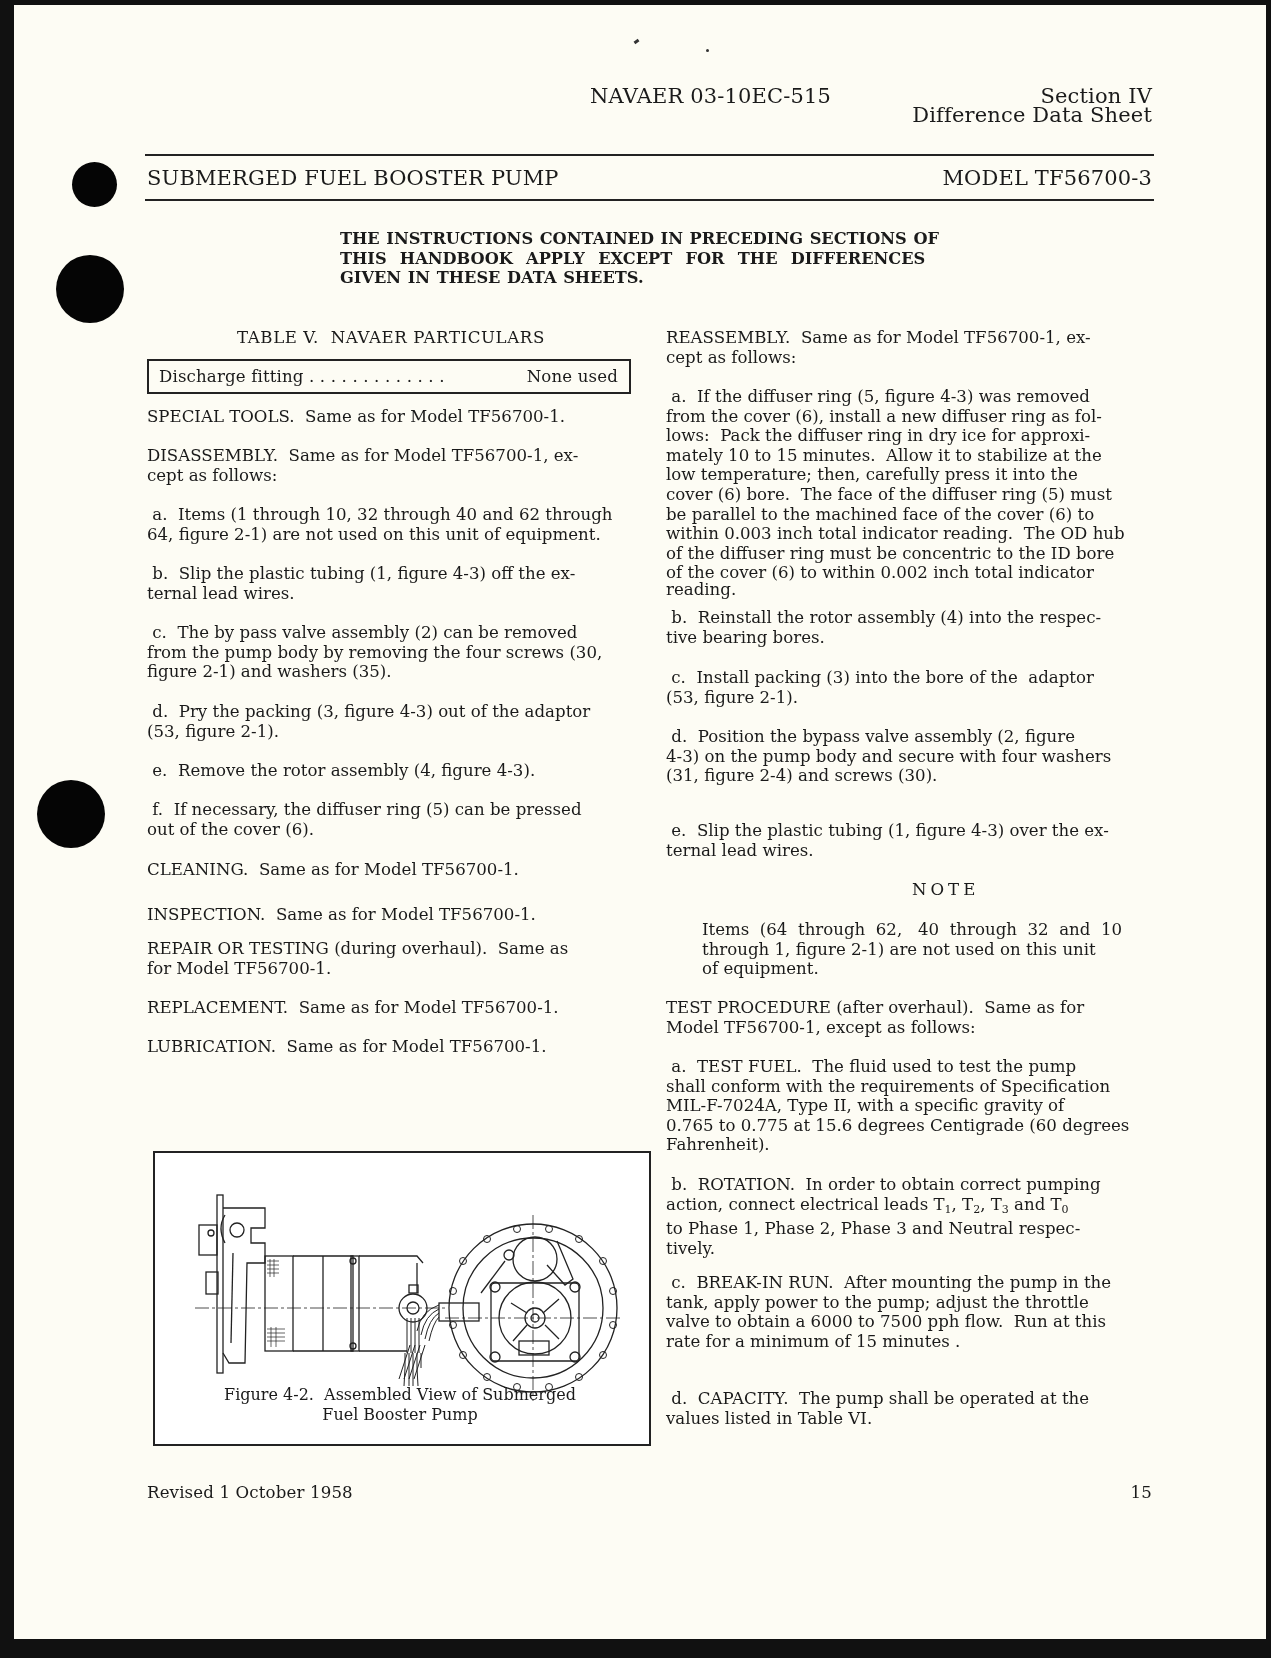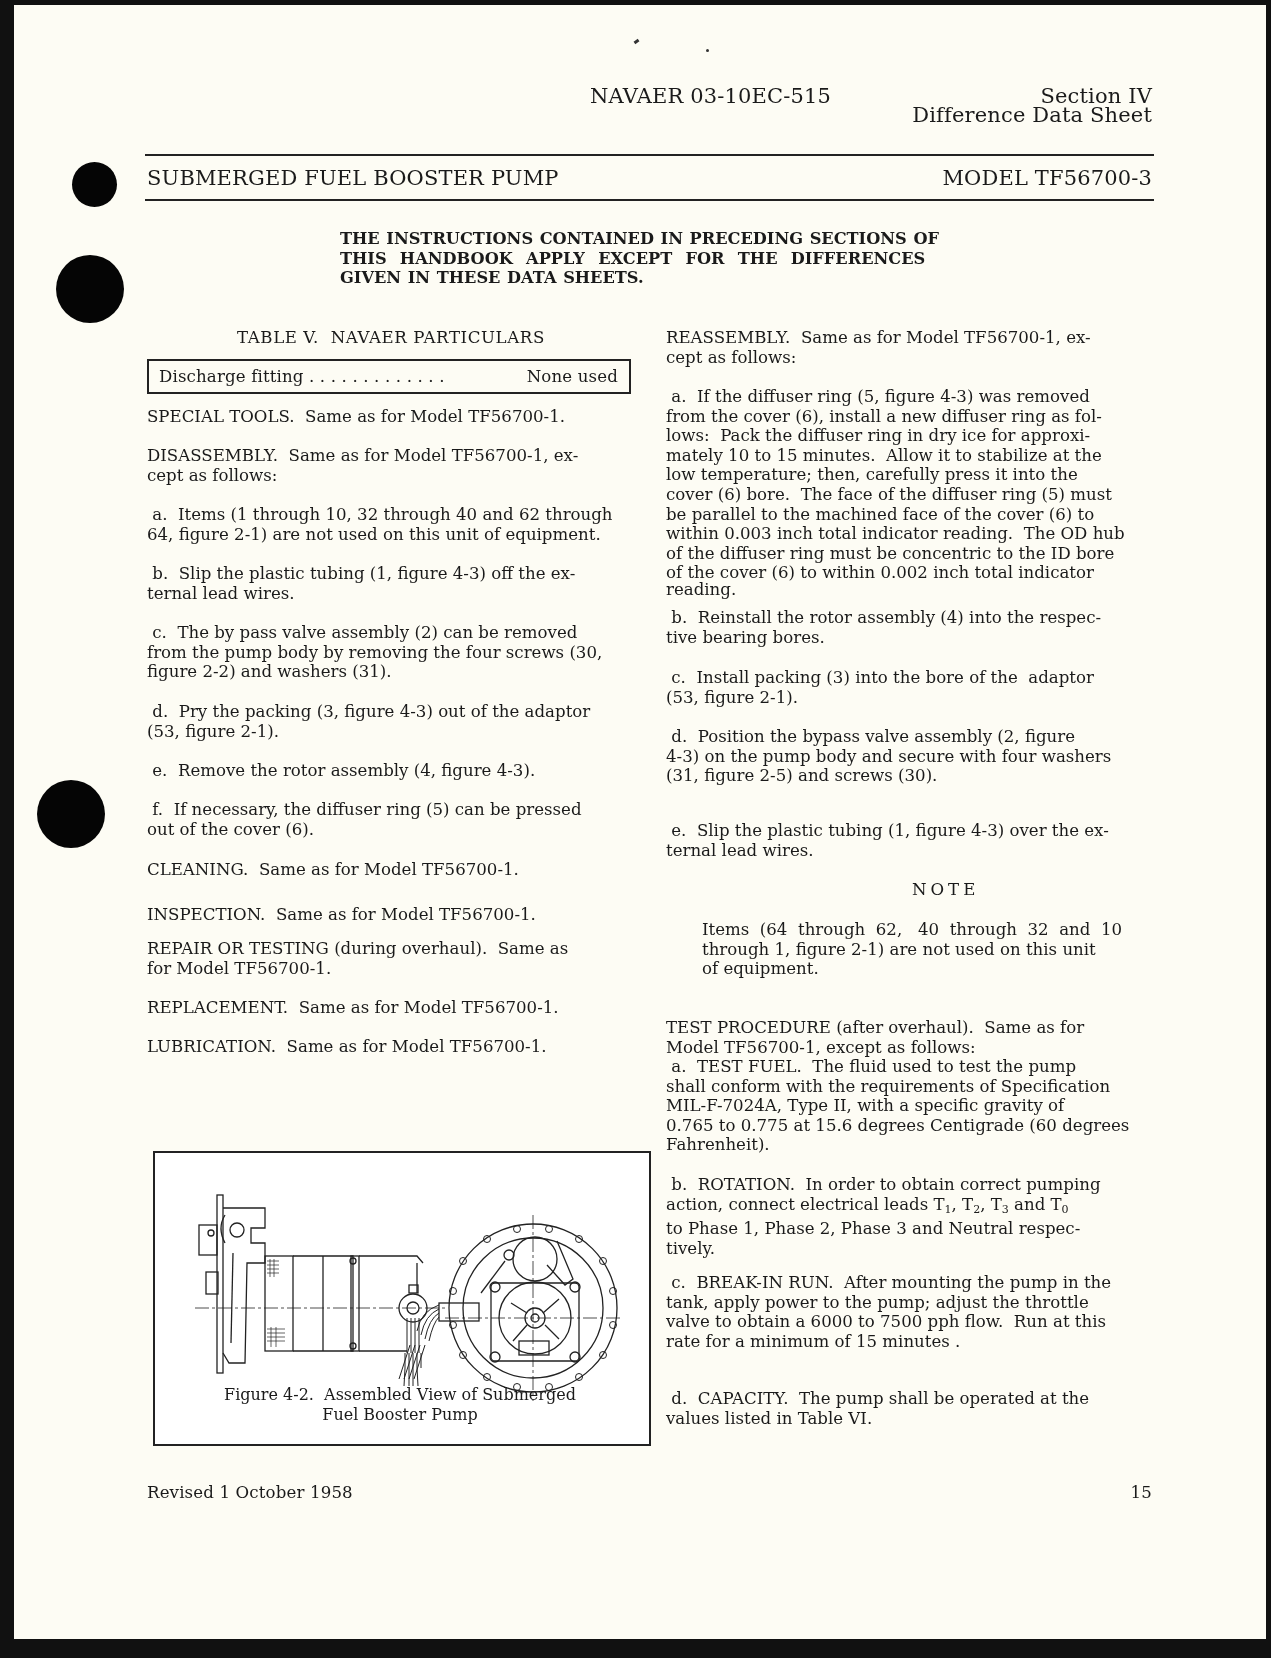--- a/index.html
+++ b/index.html
@@ -70,21 +70,21 @@
     <span class="ln" style="white-space:pre;"> a.  Items (1 through 10, 32 through 40 and 62 through</span>
     <span class="ln">64, figure 2-1) are not used on this unit of equipment.</span>
   </div>
   <div class="para" style="left:133px; top:559px;">
     <span class="ln" style="white-space:pre;"> b.  Slip the plastic tubing (1, figure 4-3) off the ex-</span>
     <span class="ln">ternal lead wires.</span>
   </div>
   <div class="para" style="left:133px; top:618px;">
     <span class="ln" style="white-space:pre;"> c.  The by pass valve assembly (2) can be removed</span>
     <span class="ln">from the pump body by removing the four screws (30,</span>
-    <span class="ln">figure 2-2) and washers (31).</span>
+    <span class="ln">figure 2-1) and washers (35).</span>
   </div>
   <div class="para" style="left:133px; top:697px;">
     <span class="ln" style="white-space:pre;"> d.  Pry the packing (3, figure 4-3) out of the adaptor</span>
     <span class="ln">(53, figure 2-1).</span>
   </div>
   <div class="para" style="left:133px; top:756px;">
     <span class="ln" style="white-space:pre;"> e.  Remove the rotor assembly (4, figure 4-3).</span>
   </div>
   <div class="para" style="left:133px; top:795px;">
     <span class="ln" style="white-space:pre;"> f.  If necessary, the diffuser ring (5) can be pressed</span>
@@ -246,34 +246,34 @@
     <span class="ln" style="white-space:pre;"> b.  Reinstall the rotor assembly (4) into the respec-</span>
     <span class="ln">tive bearing bores.</span>
   </div>
   <div class="para" style="left:652px; top:663px;">
     <span class="ln" style="white-space:pre;"> c.  Install packing (3) into the bore of the  adaptor</span>
     <span class="ln">(53, figure 2-1).</span>
   </div>
   <div class="para" style="left:652px; top:722px;">
     <span class="ln" style="white-space:pre;"> d.  Position the bypass valve assembly (2, figure</span>
     <span class="ln">4-3) on the pump body and secure with four washers</span>
-    <span class="ln">(31, figure 2-5) and screws (30).</span>
+    <span class="ln">(31, figure 2-4) and screws (30).</span>
   </div>
   <div class="para" style="left:652px; top:816px;">
     <span class="ln" style="white-space:pre;"> e.  Slip the plastic tubing (1, figure 4-3) over the ex-</span>
     <span class="ln">ternal lead wires.</span>
   </div>
   <div class="t" style="left:898px; top:875px; letter-spacing:4px;">NOTE</div>
   <div class="para" style="left:688px; top:915px;">
     <span class="ln" style="white-space:pre;">Items  (64  through  62,   40  through  32  and  10</span>
     <span class="ln">through 1, figure 2-1) are not used on this unit</span>
     <span class="ln">of equipment.</span>
   </div>
   <div class="para" style="left:652px; top:993px;">
-    <span class="ln" style="white-space:pre;margin-top:20px;">TEST PROCEDURE (after overhaul).  Same as for</span>
+    <span class="ln" style="white-space:pre;">TEST PROCEDURE (after overhaul).  Same as for</span>
     <span class="ln">Model TF56700-1, except as follows:</span>
   </div>
   <div class="para" style="left:652px; top:1052px;">
     <span class="ln" style="white-space:pre;"> a.  TEST FUEL.  The fluid used to test the pump</span>
     <span class="ln">shall conform with the requirements of Specification</span>
     <span class="ln">MIL-F-7024A, Type II, with a specific gravity of</span>
     <span class="ln">0.765 to 0.775 at 15.6 degrees Centigrade (60 degrees</span>
     <span class="ln">Fahrenheit).</span>
   </div>
   <div class="para" style="left:652px; top:1170px;">

